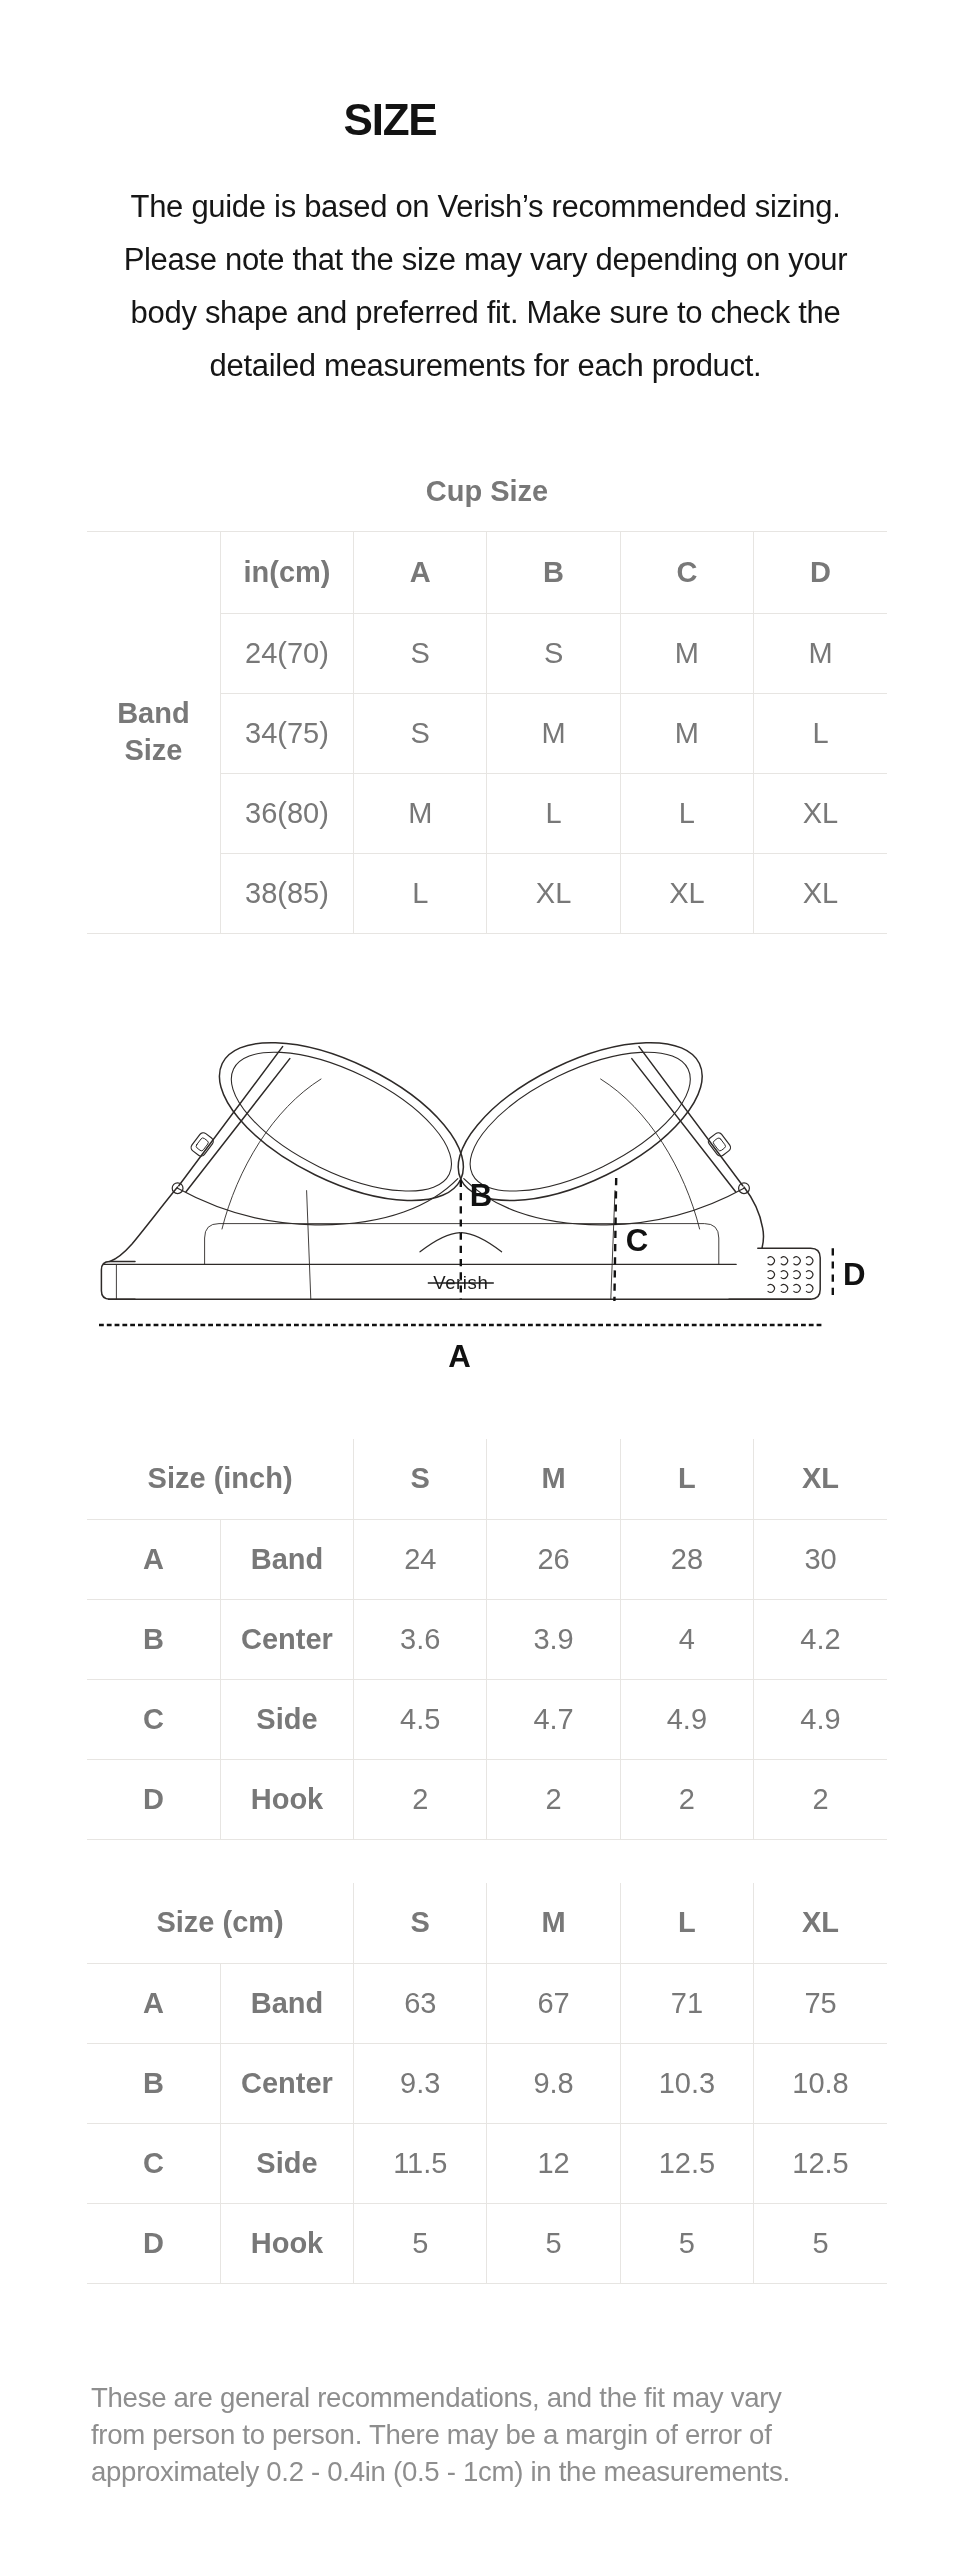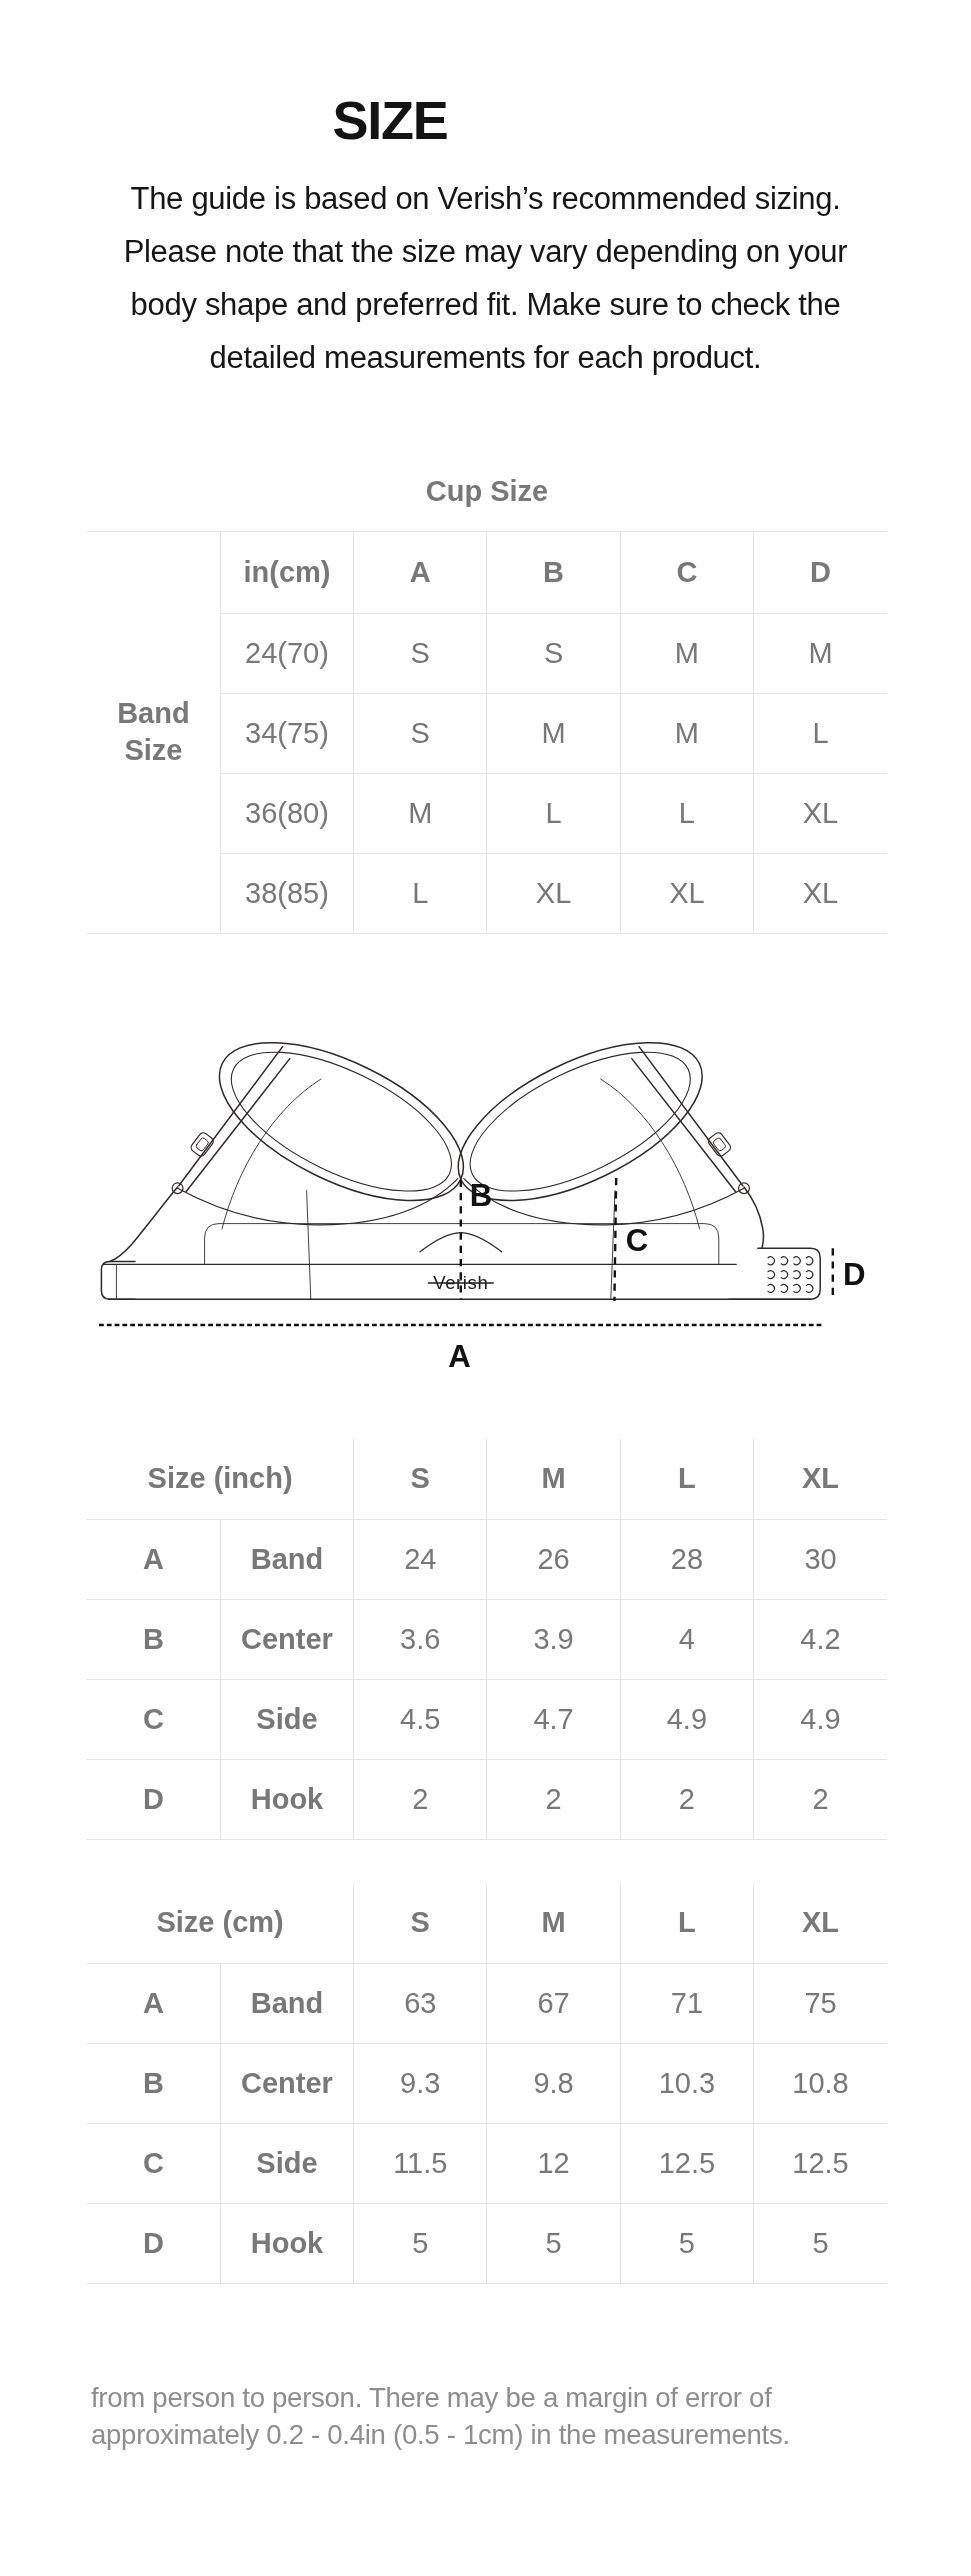--- a/index.html
+++ b/index.html
@@ -1,23 +1,23 @@
 <!DOCTYPE html>
 <html style="font-size:9.6px"><head>
 <meta charset="utf-8">
 <style>
   * { margin:0; padding:0; box-sizing:border-box; }
   html,body { background:#ffffff; }
   body { font-family:"Liberation Sans","DejaVu Sans",sans-serif; }
   .page { position:relative; width:971px; height:2576px; background:#ffffff; overflow:hidden; }
 
   .title { position:absolute; top:90px; left:0; width:780px; text-align:center;
-           font-size:54px; font-weight:bold; letter-spacing:-1.2px; color:#131313; line-height:60px; }
-
-  .intro { position:absolute; top:172px; left:0; width:971px; text-align:center;
+           font-size:44px; font-weight:bold; letter-spacing:-1.2px; color:#131313; line-height:60px; }
+
+  .intro { position:absolute; top:180px; left:0; width:971px; text-align:center;
            font-size:31px; letter-spacing:-0.3px; color:#161616; line-height:53px; }
 
   table.sg { position:absolute; left:87px; width:800px; border-collapse:collapse; table-layout:fixed; }
   table.sg td { border:0.9px solid #e7e5e2; text-align:center; vertical-align:middle;
                 font-size:29px; color:#787878; background:#ffffff; padding:0; }
   table.sg tr > td:first-child { border-left:none; }
   table.sg tr > td:last-child  { border-right:none; }
   table.sg tr:first-child > td { border-top:none; }
   td.hd   { background:#f2f1ee; color:#131313; font-weight:bold; }
   td.axis { font-size:27.6px; line-height:37px; padding:0 24px; }
@@ -287,18 +287,19 @@
       <td>5</td>
       <td>5</td>
       <td>5</td>
       <td>5</td>
     </tr>
   </tbody>
     </table>
 
 
   <div class="fn-gray">
+    <div>These are general recommendations, and the fit may vary</div>
     <div>from person to person. There may be a margin of error of</div>
     <div>approximately 0.2 - 0.4in (0.5 - 1cm) in the measurements.</div>
   </div>
 
 </div>
 
 
 </body></html>

